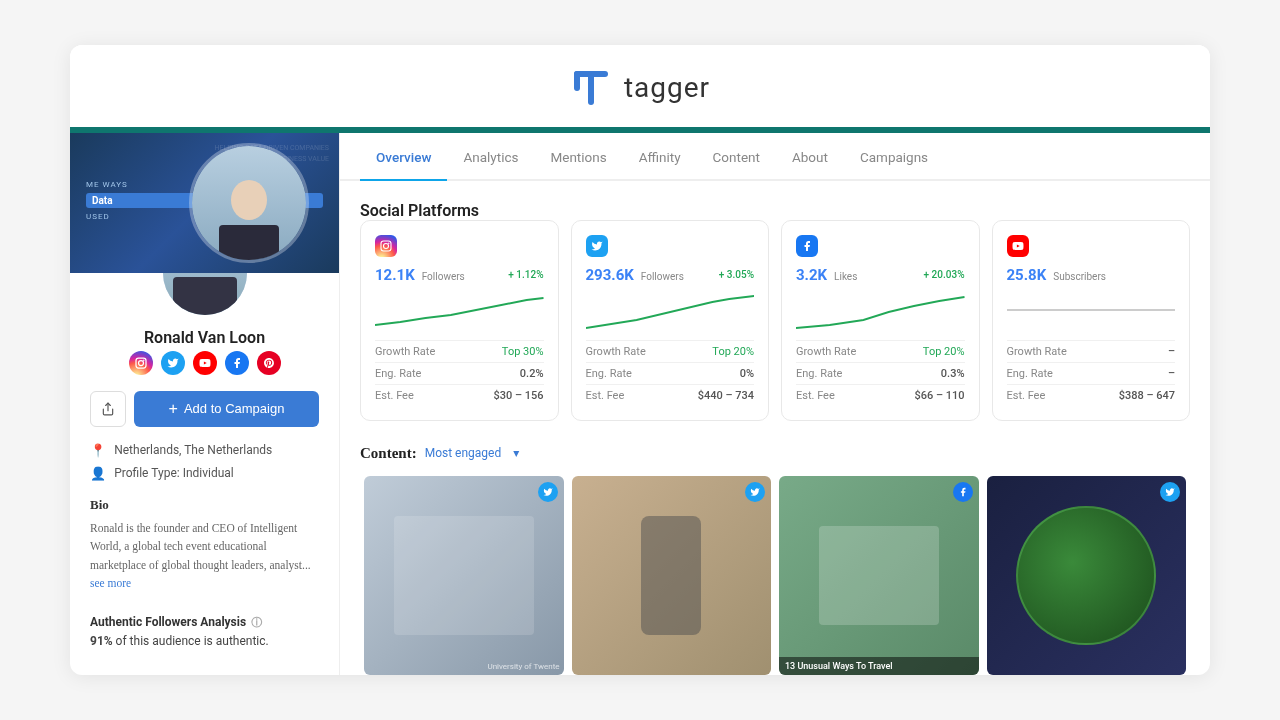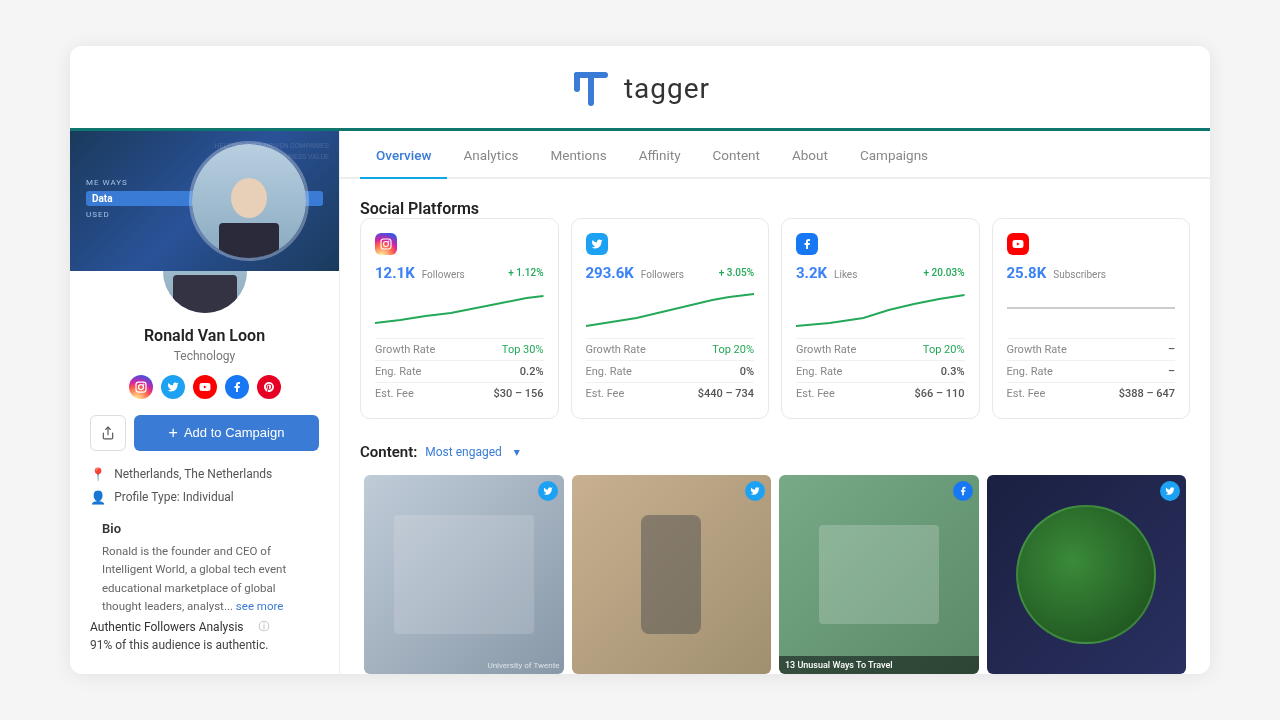--- a/index.html
+++ b/index.html
@@ -20,21 +20,21 @@
       box-shadow: 0 2px 20px rgba(0,0,0,0.08);
       overflow: hidden;
     }
     
     .app-header {
       display: flex;
       justify-content: center;
       align-items: center;
       padding: 22px 0 18px;
       gap: 12px;
-      border-bottom: 3px solid #0f766e;
+      border-bottom: 6px solid #0f766e;
       background: #fff;
     }
     .logo-icon {
       width: 42px;
       height: 42px;
     }
     .logo-text {
       font-size: 28px;
       font-weight: 400;
       color: #333;
@@ -200,22 +200,23 @@
       gap: 8px;
       font-size: 12px;
       color: #555;
       margin-bottom: 8px;
     }
     .meta-icon {
       color: #888;
       font-size: 13px;
     }
     .bio-section {
-      padding: 0 32px;
-      margin-bottom: 4px;
+      padding: 0 20px;
+      margin-bottom: 23px;
+      font-family: Liberation Serif, serif;
     }
     .bio-label {
       font-size: 13px;
       font-weight: 600;
       color: #333;
       margin-bottom: 6px;
     }
     .bio-text {
       font-size: 11.5px;
       color: #666;
@@ -225,37 +226,36 @@
       color: #3a7bd5;
       text-decoration: none;
       font-size: 11.5px;
       cursor: pointer;
     }
     .authentic-section {
       padding: 0 20px;
     }
     .authentic-label {
       font-size: 12px;
-      font-weight: 400;
+      font-weight: 700;
       color: #333;
       display: flex;
-      align-items: center;
-      gap: 15px;
+      gap: 5px;
       margin-bottom: 4px;
     }
     .info-icon {
       color: #aaa;
       font-size: 11px;
     }
     .authentic-pct {
       font-size: 12px;
       color: #444;
     }
     .authentic-pct strong {
-      font-weight: 400;
+      font-weight: 700;
     }
     
     .right-content {
       flex: 1;
       padding: 0;
       overflow: hidden;
     }
     
     .tabs-bar {
       display: flex;
@@ -362,20 +362,21 @@
       display: flex;
       align-items: center;
       gap: 8px;
       margin-bottom: 14px;
       padding: 0 20px;
     }
     .content-title {
       font-size: 15px;
       font-weight: 600;
       color: #222;
+      font-family: Liberation Serif, serif;
     }
     .content-filter {
       font-size: 12px;
       color: #3a7bd5;
       cursor: pointer;
       display: flex;
       align-items: center;
       gap: 12px;
     }
     .content-grid {
@@ -469,21 +470,20 @@
           <div class="avatar-placeholder">
             <svg viewBox="0 0 80 90" width="80" height="90">
               <ellipse cx="40" cy="28" rx="17" ry="19" fill="#e0c8b0"></ellipse>
               <rect x="8" y="52" width="64" height="50" rx="4" fill="#333344"></rect>
             </svg>
           </div>
         </div>
       </div>
 
       <div class="profile-name">Ronald Van Loon</div>
-      <div class="profile-type">Technology</div>
 
       <div class="social-icons">
         <div class="social-icon si-instagram">
           <svg width="12" height="12" viewBox="0 0 24 24" fill="white">
               <rect x="2" y="2" width="20" height="20" rx="5" ry="5" fill="none" stroke="white" stroke-width="2.5"></rect>
               <circle cx="12" cy="12" r="5" fill="none" stroke="white" stroke-width="2.5"></circle>
               <circle cx="17.5" cy="6.5" r="1.5" fill="white"></circle>
             </svg>
         </div>
         <div class="social-icon si-twitter">

